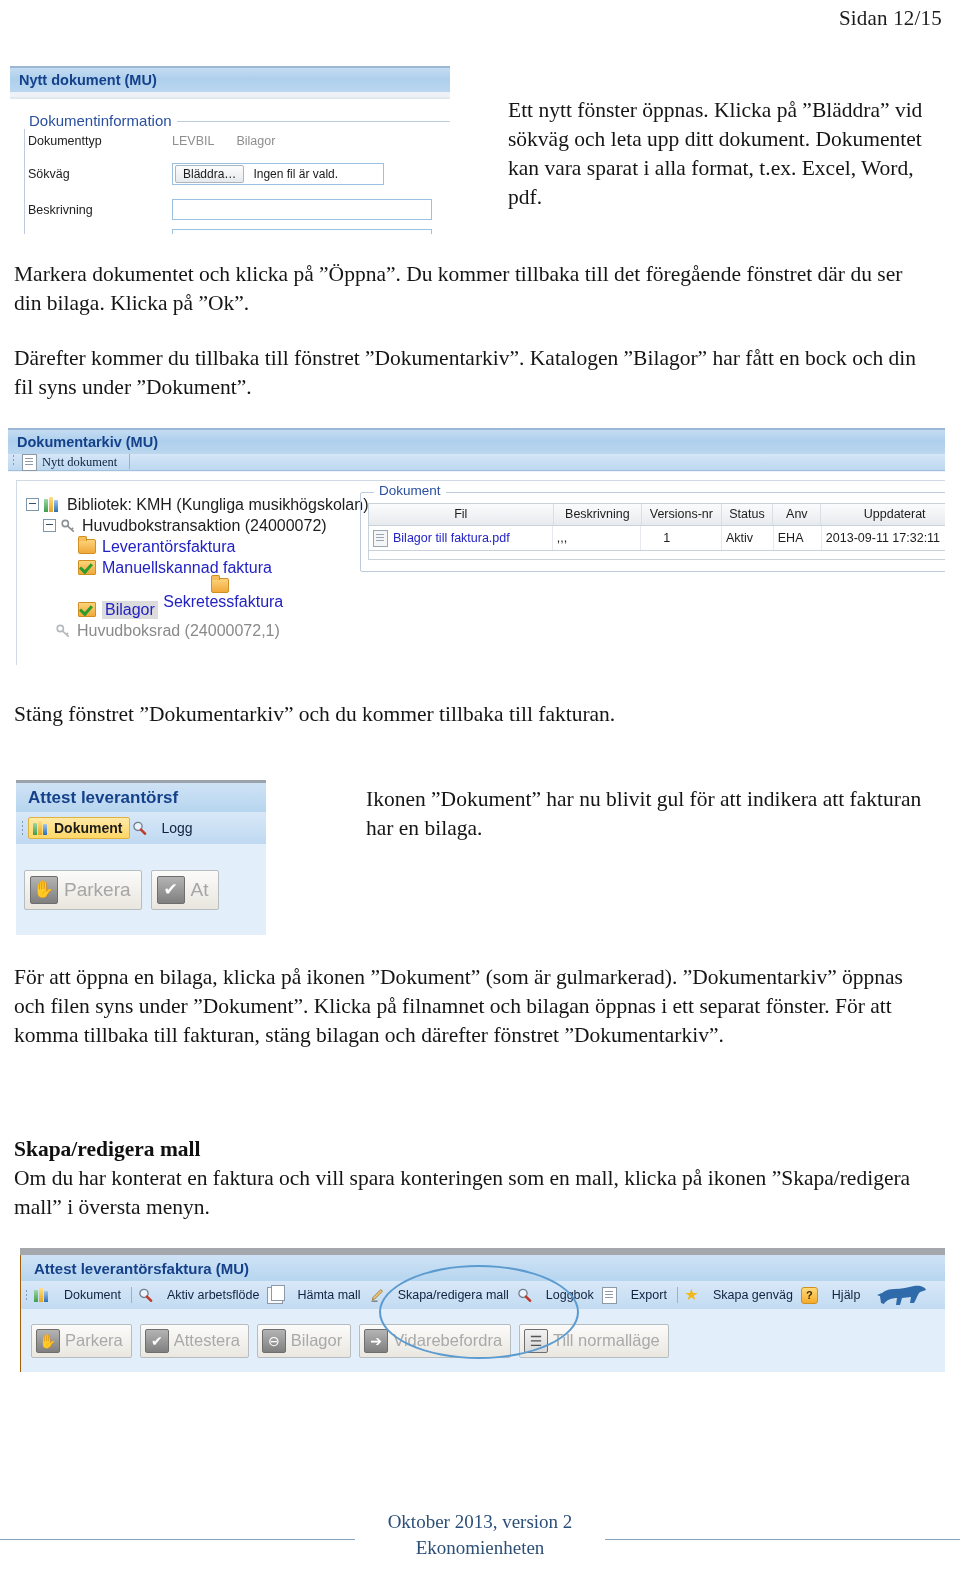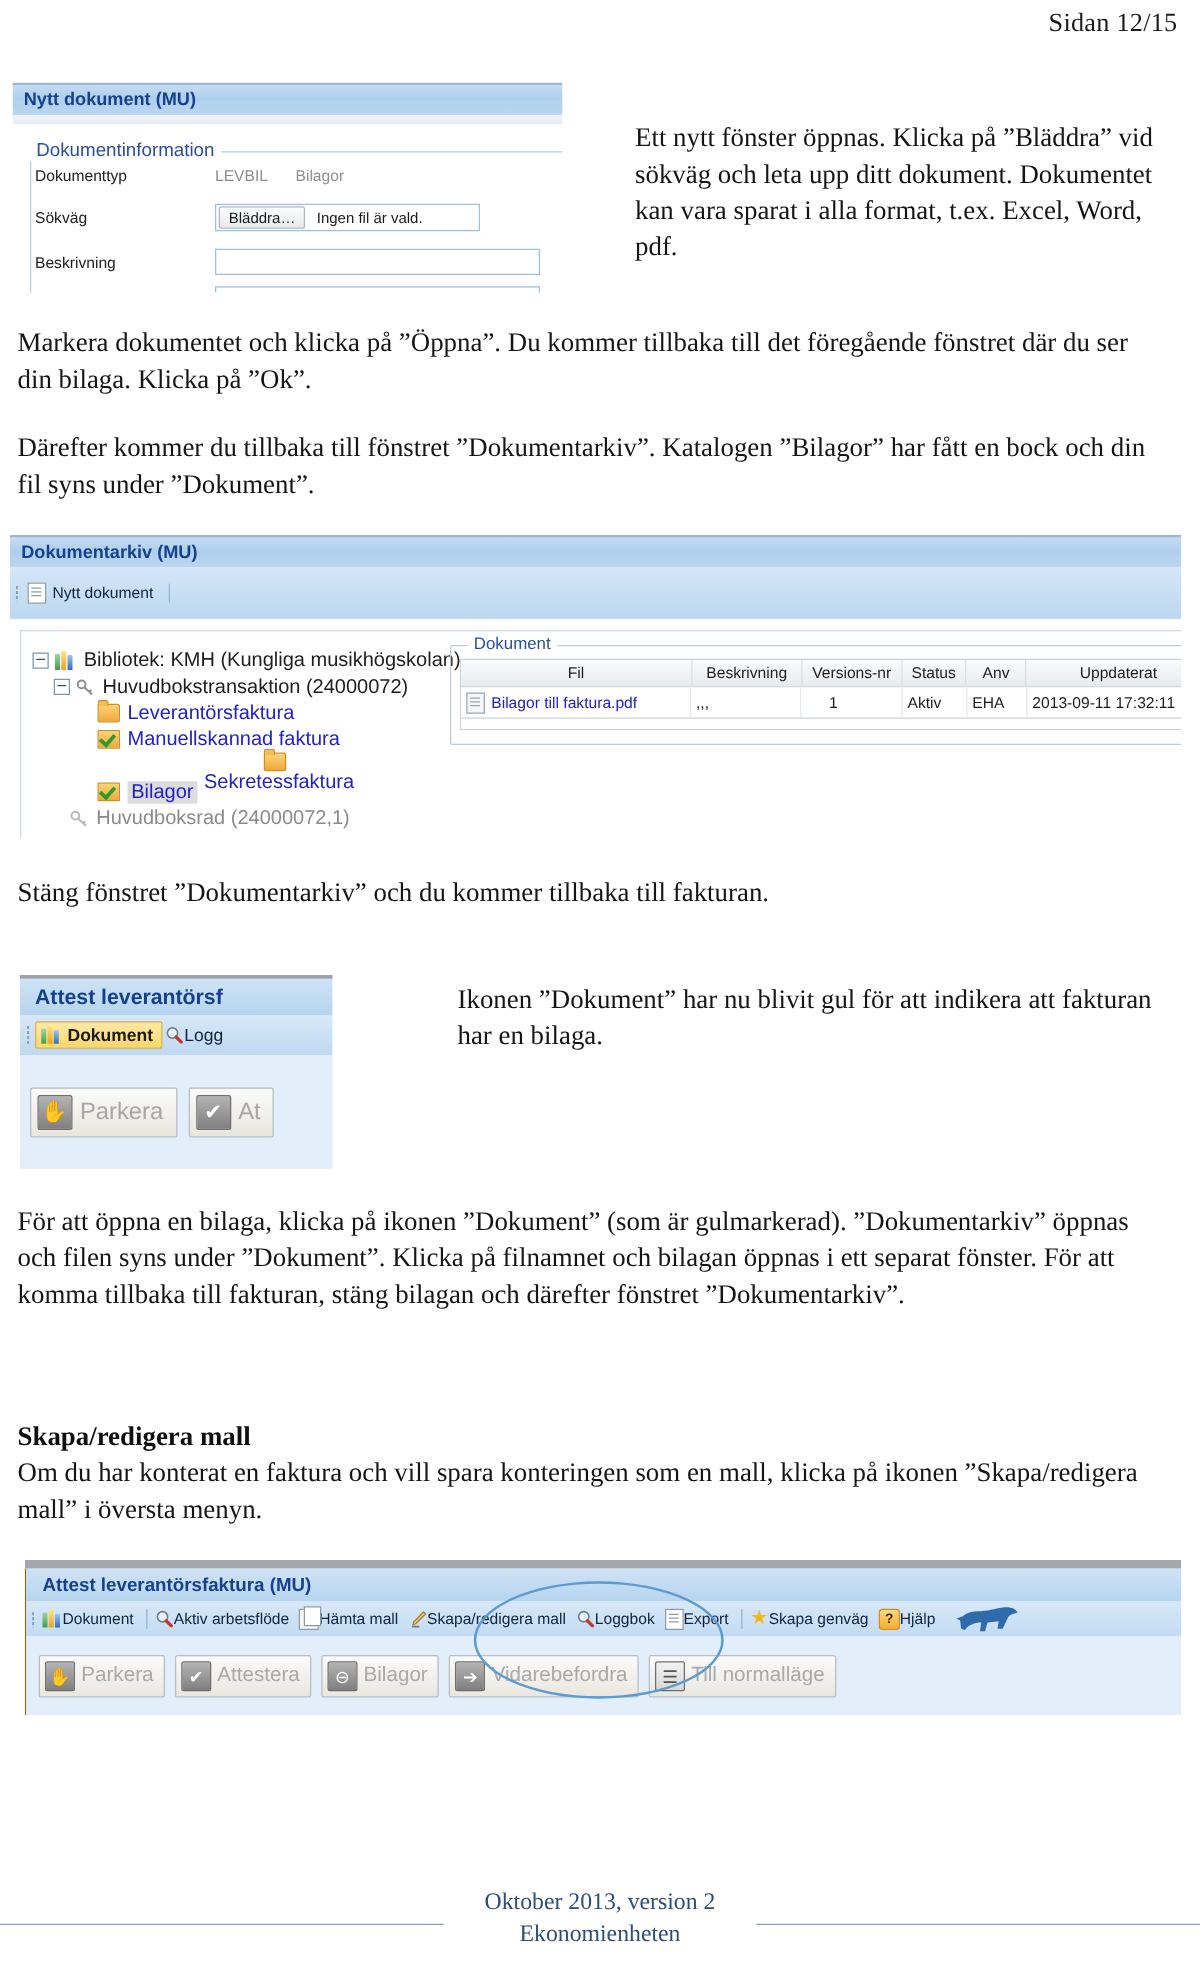--- a/index.html
+++ b/index.html
@@ -156,27 +156,27 @@
     position: absolute;
     left: 8px;
     top: 428px;
     width: 937px;
     height: 243px;
     overflow: hidden;
     background: #ffffff;
     font-family: "Liberation Sans", sans-serif;
   }
   .arkiv-toolbar {
-    height: 41px;
+    height: 17px;
     background: linear-gradient(to bottom,#d5e6f7,#bcd8f0);
     display: flex;
-    align-items: center;
     padding-left: 4px;
     box-sizing: border-box;
     border-bottom: 1px solid #9fc0de;
+    font-family: Liberation Serif, serif;
   }
   .tb-grip {
     width: 3px; height: 13px;
     background-image: radial-gradient(#7e9cb8 45%, transparent 46%);
     background-size: 3px 4px;
     margin-right: 4px;
   }
   .tb-item {
     display: flex;
     align-items: center;
@@ -465,21 +465,21 @@
   .bt-title span { font-size: 15px; font-weight: bold; color: #15418a; }
   .bt-tb {
     background: linear-gradient(to bottom,#d8e8f8,#c2dbf2);
     height: 28px;
     display: flex;
     align-items: center;
     padding-left: 4px;
     box-sizing: border-box;
   }
   .bt-item {
-    display: flex; align-items: center; gap: 0;
+    display: flex; align-items: center; gap: 14px;
     font-size: 12.5px;
     color: #10223f;
     padding: 0 6px 0 2px;
     white-space: nowrap;
   }
   .bt-div { width: 1px; height: 16px; background: #93b3d1; margin: 0 4px; }
   .bt-lower {
     background: #e2eefa;
     height: 63px;
     display: flex; align-items: center;

